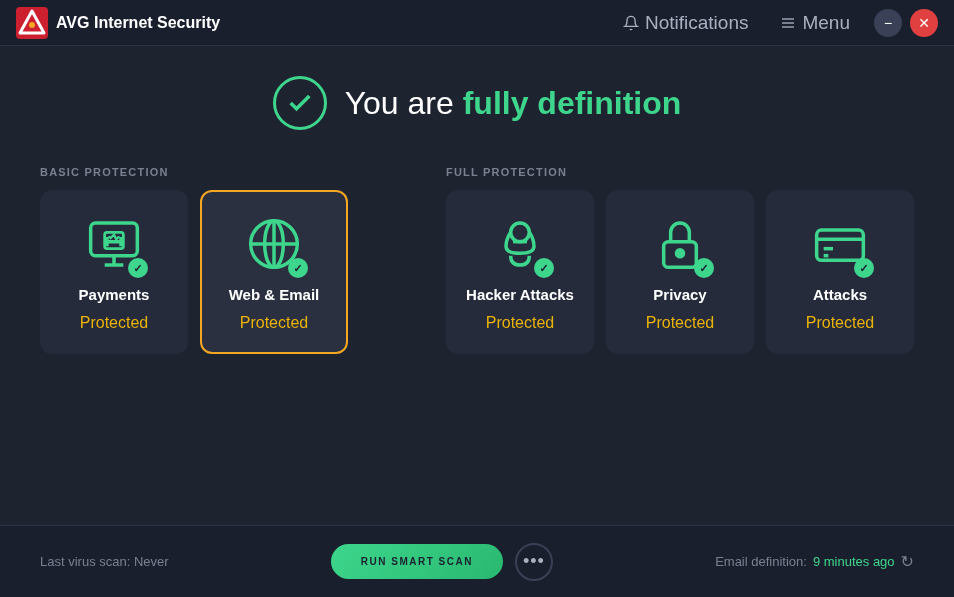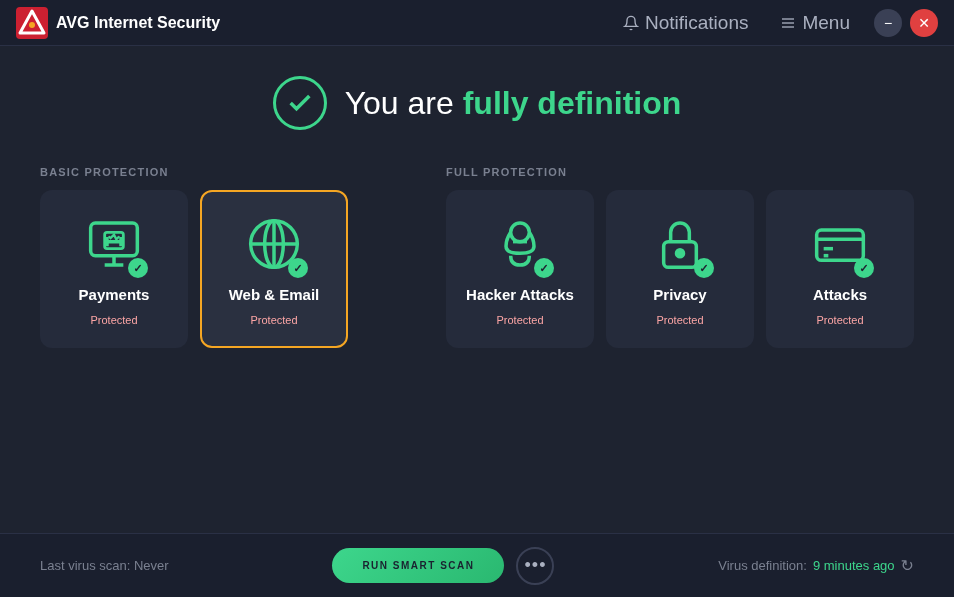--- a/index.html
+++ b/index.html
@@ -195,37 +195,37 @@
 
     .card-name {
       font-size: 15px;
       font-weight: 600;
       color: #ffffff;
       text-align: center;
       line-height: 1.2;
     }
 
     .card-status {
-      font-size: 11px;
-      color: #fca5a5;
+      font-size: 16px;
+      color: #eab308;
       text-align: center;
     }
 
     
     .section-divider {
       width: 20px;
     }
 
     
     .bottom-bar {
       position: absolute;
       bottom: 0;
       left: 0;
       right: 0;
-      height: 64px;
+      height: 72px;
       background-color: #1a1f2e;
       display: flex;
       align-items: center;
       justify-content: space-between;
       padding: 0 40px;
       border-top: 1px solid #2a3045;
     }
 
     .scan-info {
       font-size: 13px;
@@ -438,17 +438,17 @@
 
 <div class="bottom-bar">
   <span class="scan-info">Last virus scan: Never</span>
   <div class="scan-actions">
     <button class="run-scan-btn">RUN SMART SCAN</button>
     <button class="more-btn">
       <span>•••</span>
     </button>
   </div>
   <div class="virus-def">
-    <span>Virus definition:</span>
+    <span>Email definition:</span>
     <span class="time">9 minutes ago</span>
     <span class="refresh-icon">↻</span>
   </div>
 </div>
 
 </body></html>

